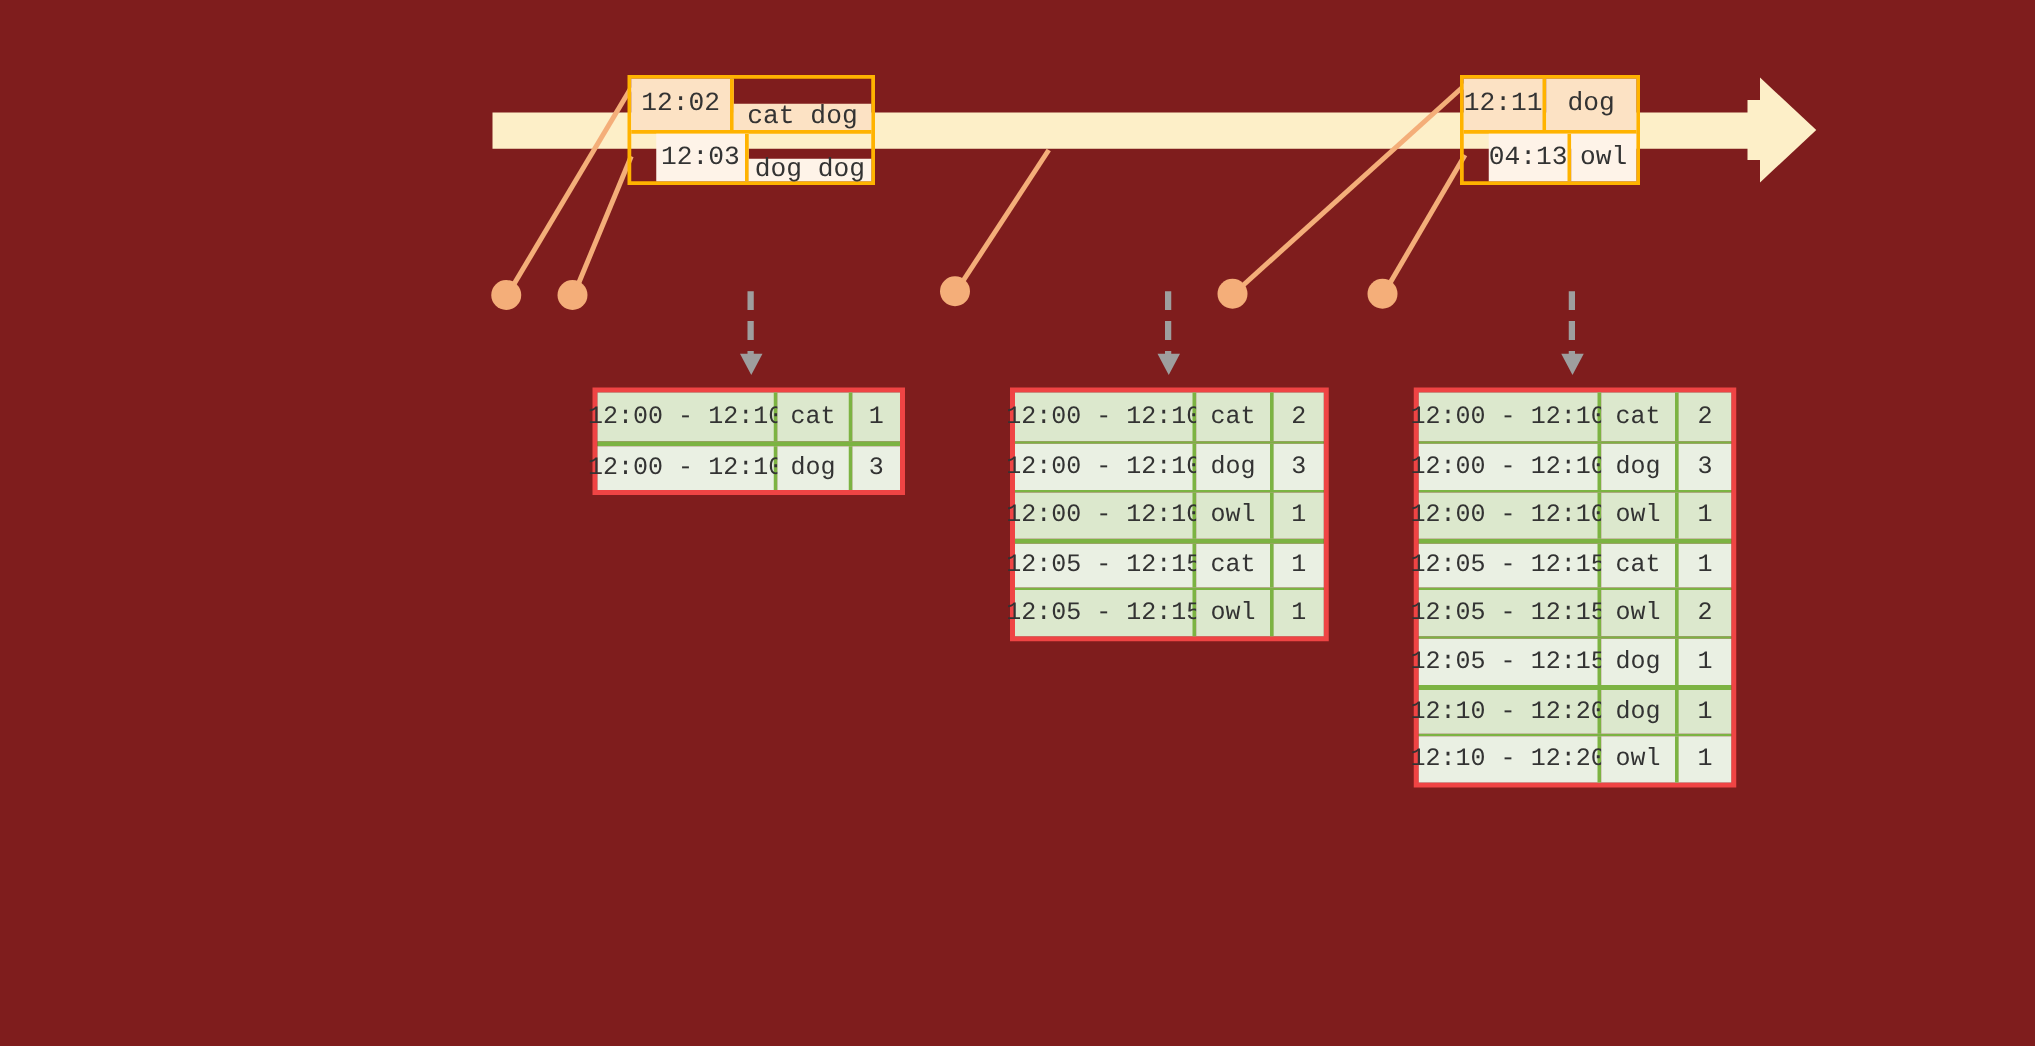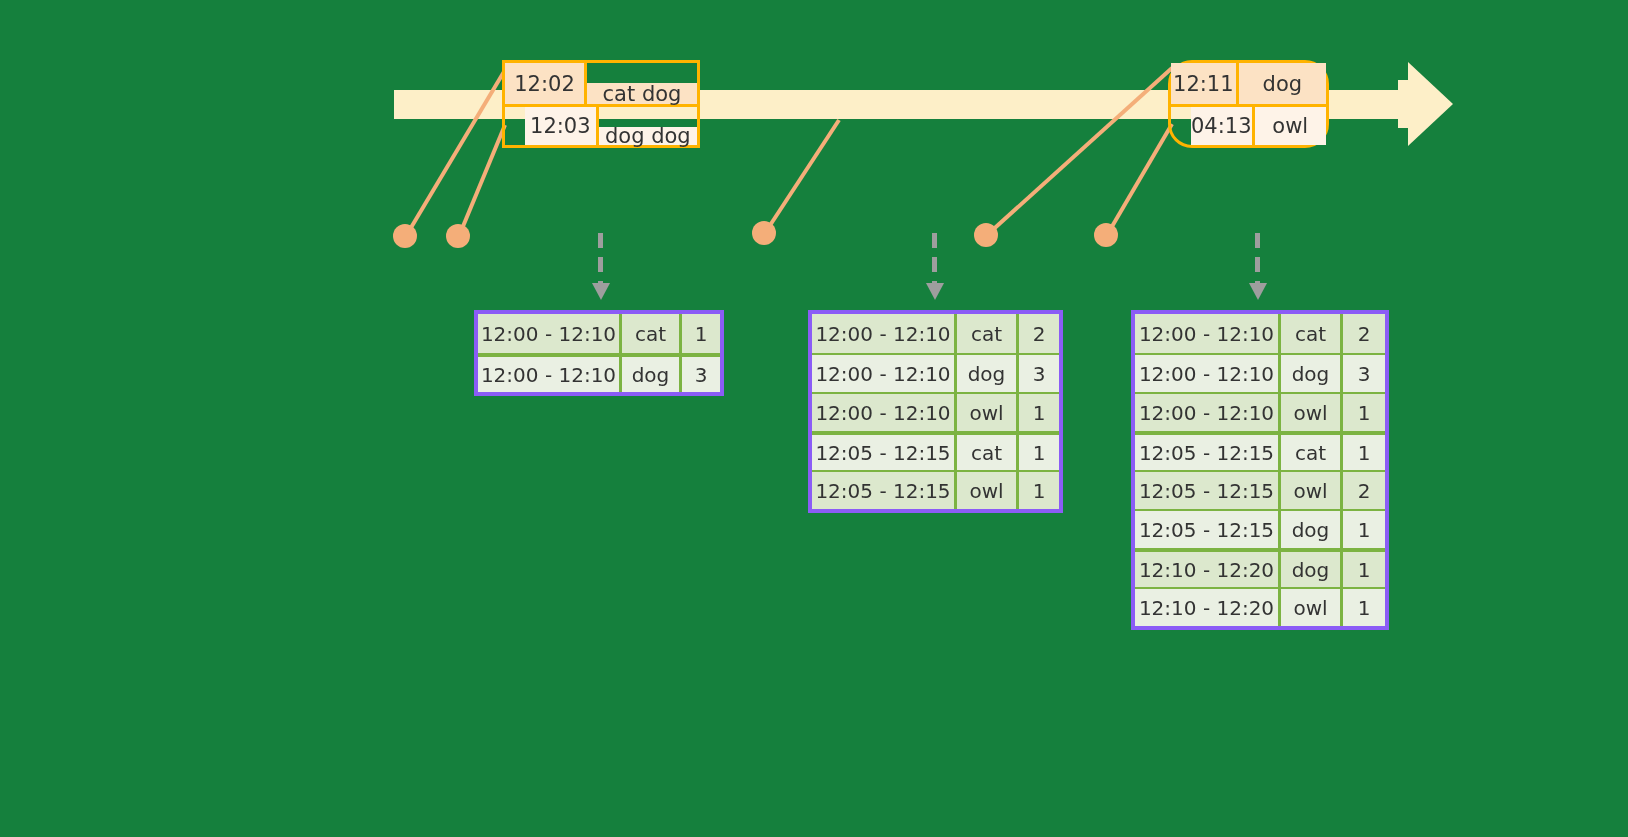--- a/index.html
+++ b/index.html
@@ -1,17 +1,17 @@
 <!DOCTYPE html>
 <html><head>
 <meta charset="utf-8">
 <style>
   html,body{margin:0;padding:0;background:#000;}
   body{width:1628px;height:837px;overflow:hidden;font-family:"DejaVu Sans",sans-serif;}
-  #stage{position:relative;width:1628px;height:837px;background:#15803d;}
+  #stage{position:relative;width:1628px;height:837px;background:#7f1d1d;font-family:Liberation Mono, monospace;}
 
   
   .timeline-bar{
     position:absolute;left:394px;top:90px;width:1020px;height:29px;
     background:#FDEFC8;
   }
   .timeline-head{
     position:absolute;left:1408px;top:62px;width:0;height:0;
     border-top:42px solid transparent;border-bottom:42px solid transparent;
     border-left:45px solid #FDEFC8;
@@ -29,41 +29,41 @@
     font-size:21px;color:#333;box-sizing:border-box;white-space:nowrap;
   }
   .evt-time{border-right:3px solid #FFB300;}
   .r-dark .evt-time,.r-dark .evt-payload{background:#FCE2C4;}
   .r-light .evt-time,.r-light .evt-payload{background:#FEF3E8;}
 
   #evt1{left:502px;top:60px;width:198px;}
   #evt1 .evt-time{width:82px;} #evt1 .evt-payload{width:110px;margin-top:20px;}
   #evt2{left:836px;top:79px;width:198px;}
   #evt2 .evt-time{width:82px;} #evt2 .evt-payload{width:110px;}
-  #evt3{left:1168px;top:60px;width:161px;border-radius:24px;}
+  #evt3{left:1168px;top:60px;width:144px;}
   #evt3 .evt-time{width:74px;} #evt3 .evt-payload{width:96px;}
 
   
   .dot{position:absolute;width:24px;height:24px;border-radius:50%;background:#F4AE79;}
   svg.leaders{position:absolute;left:0;top:0;width:1628px;height:837px;pointer-events:none;}
 
   
   .dash-arrow{position:absolute;width:16px;}
   .dash-arrow .stem{
     position:absolute;left:6px;top:0;width:5px;height:52px;
     background:repeating-linear-gradient(to bottom,#9e9e9e 0 15px,transparent 15px 24px);
   }
   .dash-arrow .head{
     position:absolute;left:0;top:50px;width:0;height:0;
     border-left:9px solid transparent;border-right:9px solid transparent;
     border-top:17px solid #9e9e9e;
   }
 
   
-  .tbl{position:absolute;border:4px solid #8b5cf6;box-sizing:border-box;}
+  .tbl{position:absolute;border:4px solid #ef4444;box-sizing:border-box;}
   .trow{display:flex;height:39px;box-sizing:border-box;}
   .trow + .trow{border-top:2px solid #7CB342;}
   .trow.group-end + .trow{border-top:4px solid #7CB342;}
   .c{display:flex;align-items:center;justify-content:center;font-size:20px;color:#333;
      box-sizing:border-box;white-space:nowrap;}
   .c-win{border-right:3px solid #7CB342;}
   .c-key{border-right:3px solid #7CB342;}
   .shade-a .c{background:#DCE8CD;}
   .shade-b .c{background:#EAF0E3;}
 

